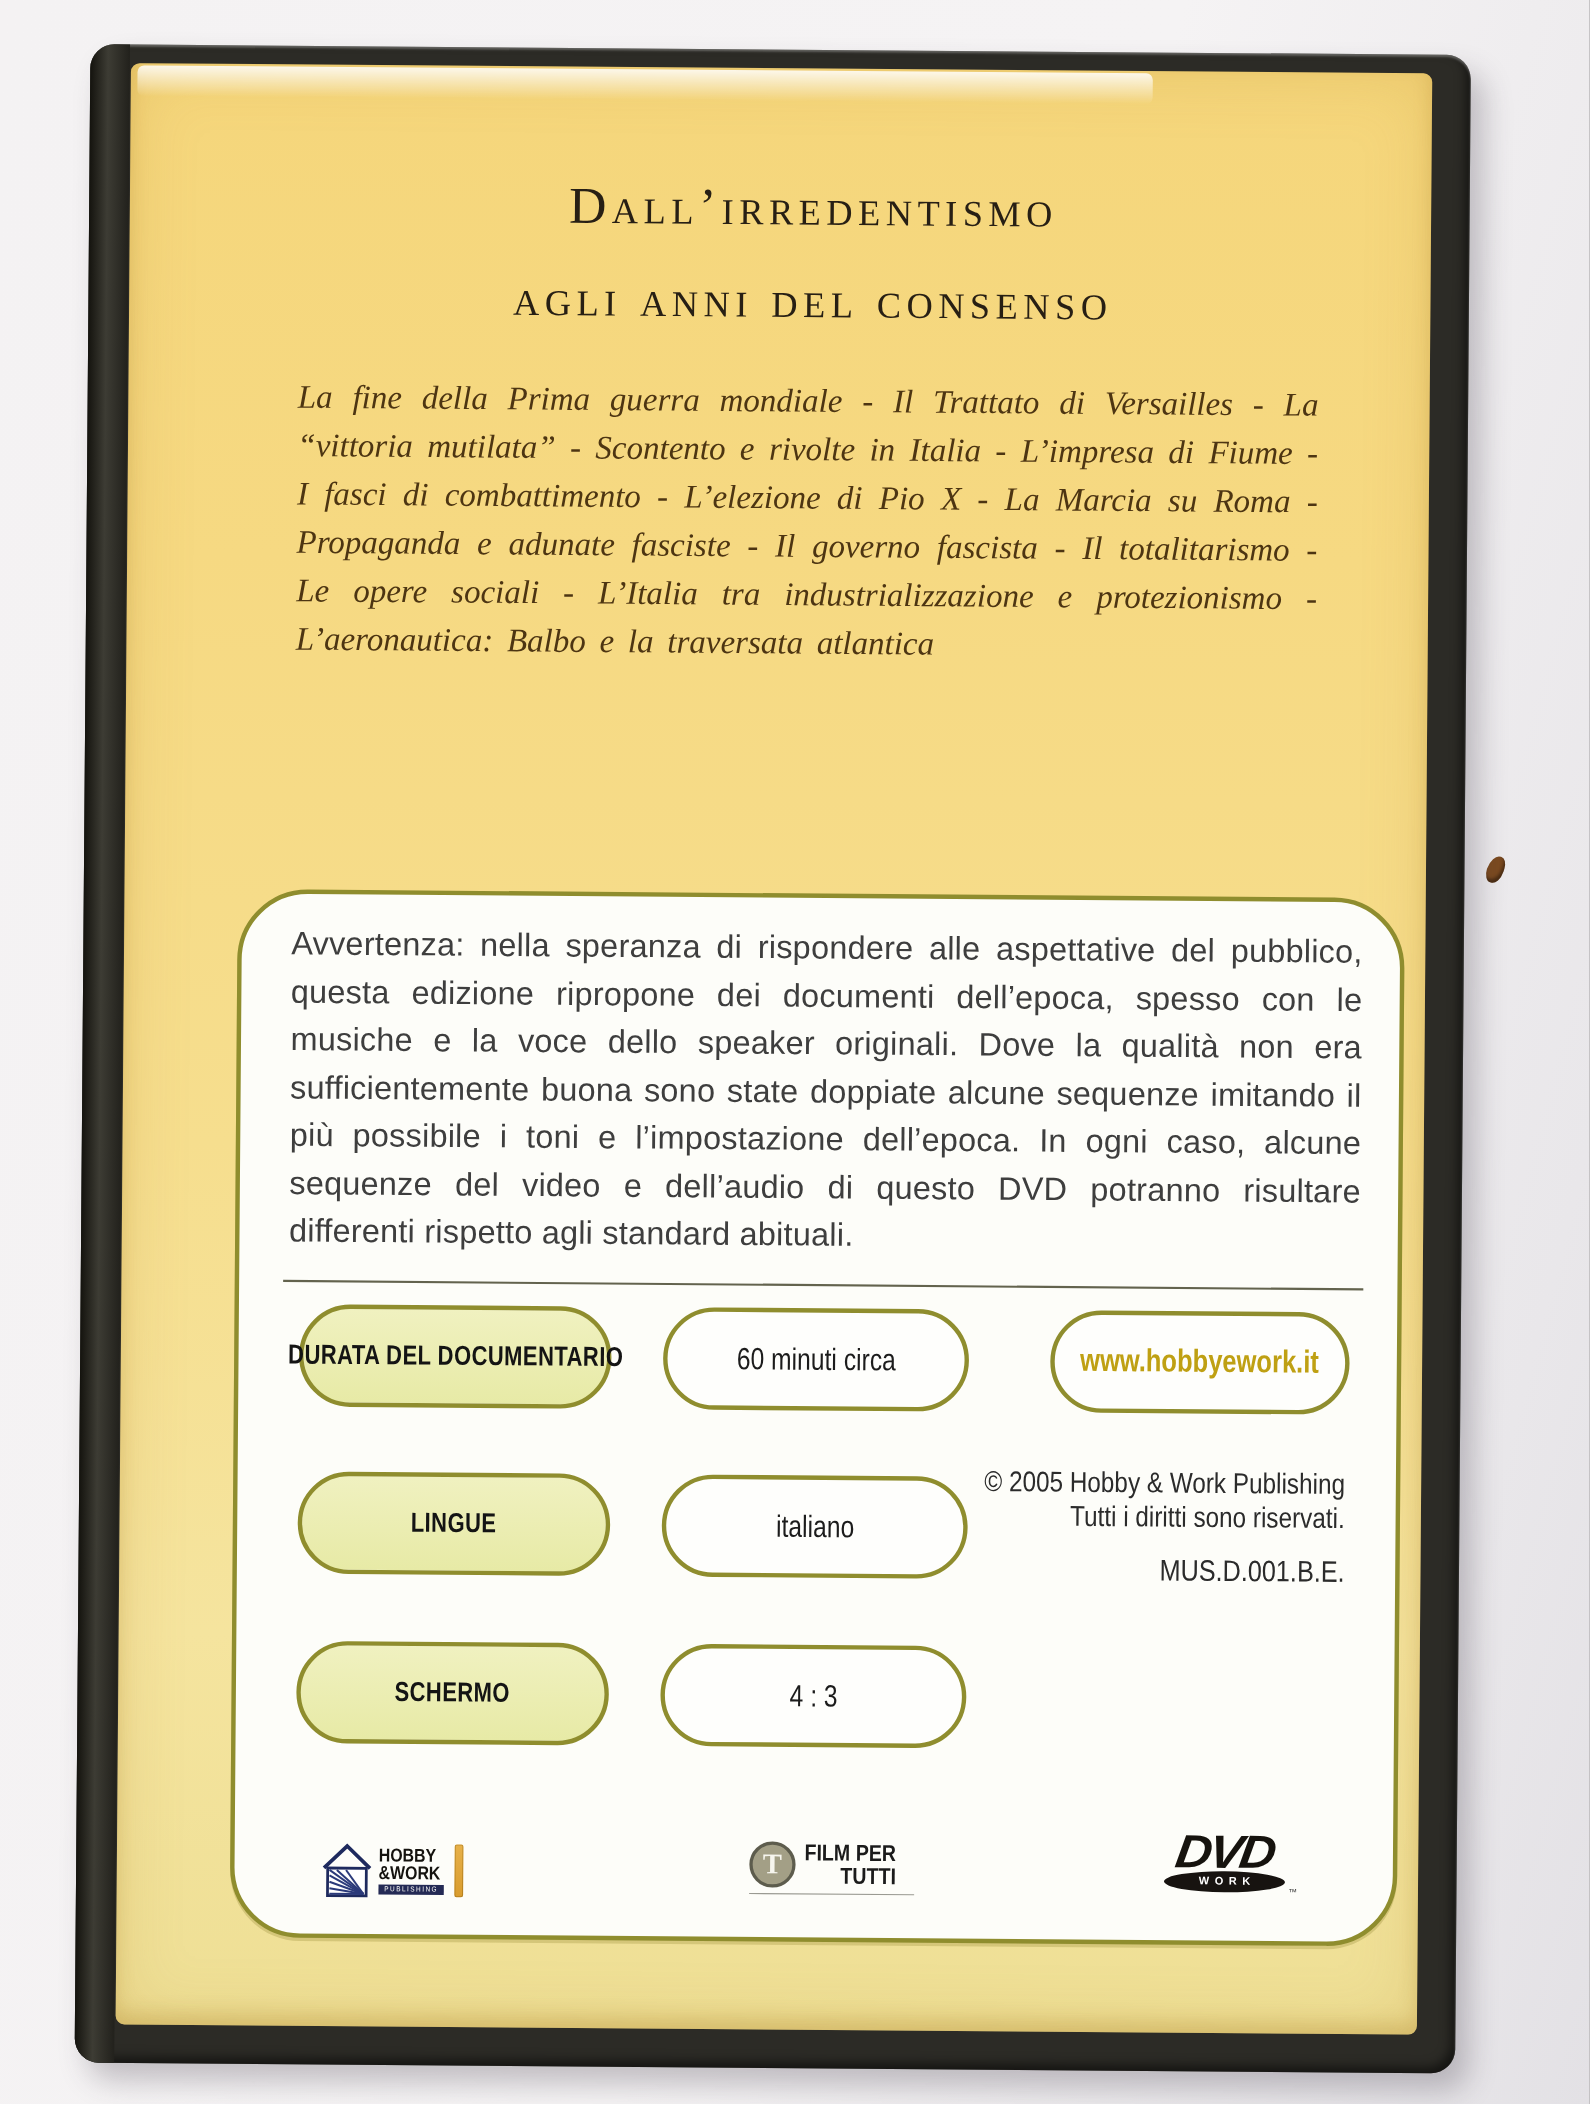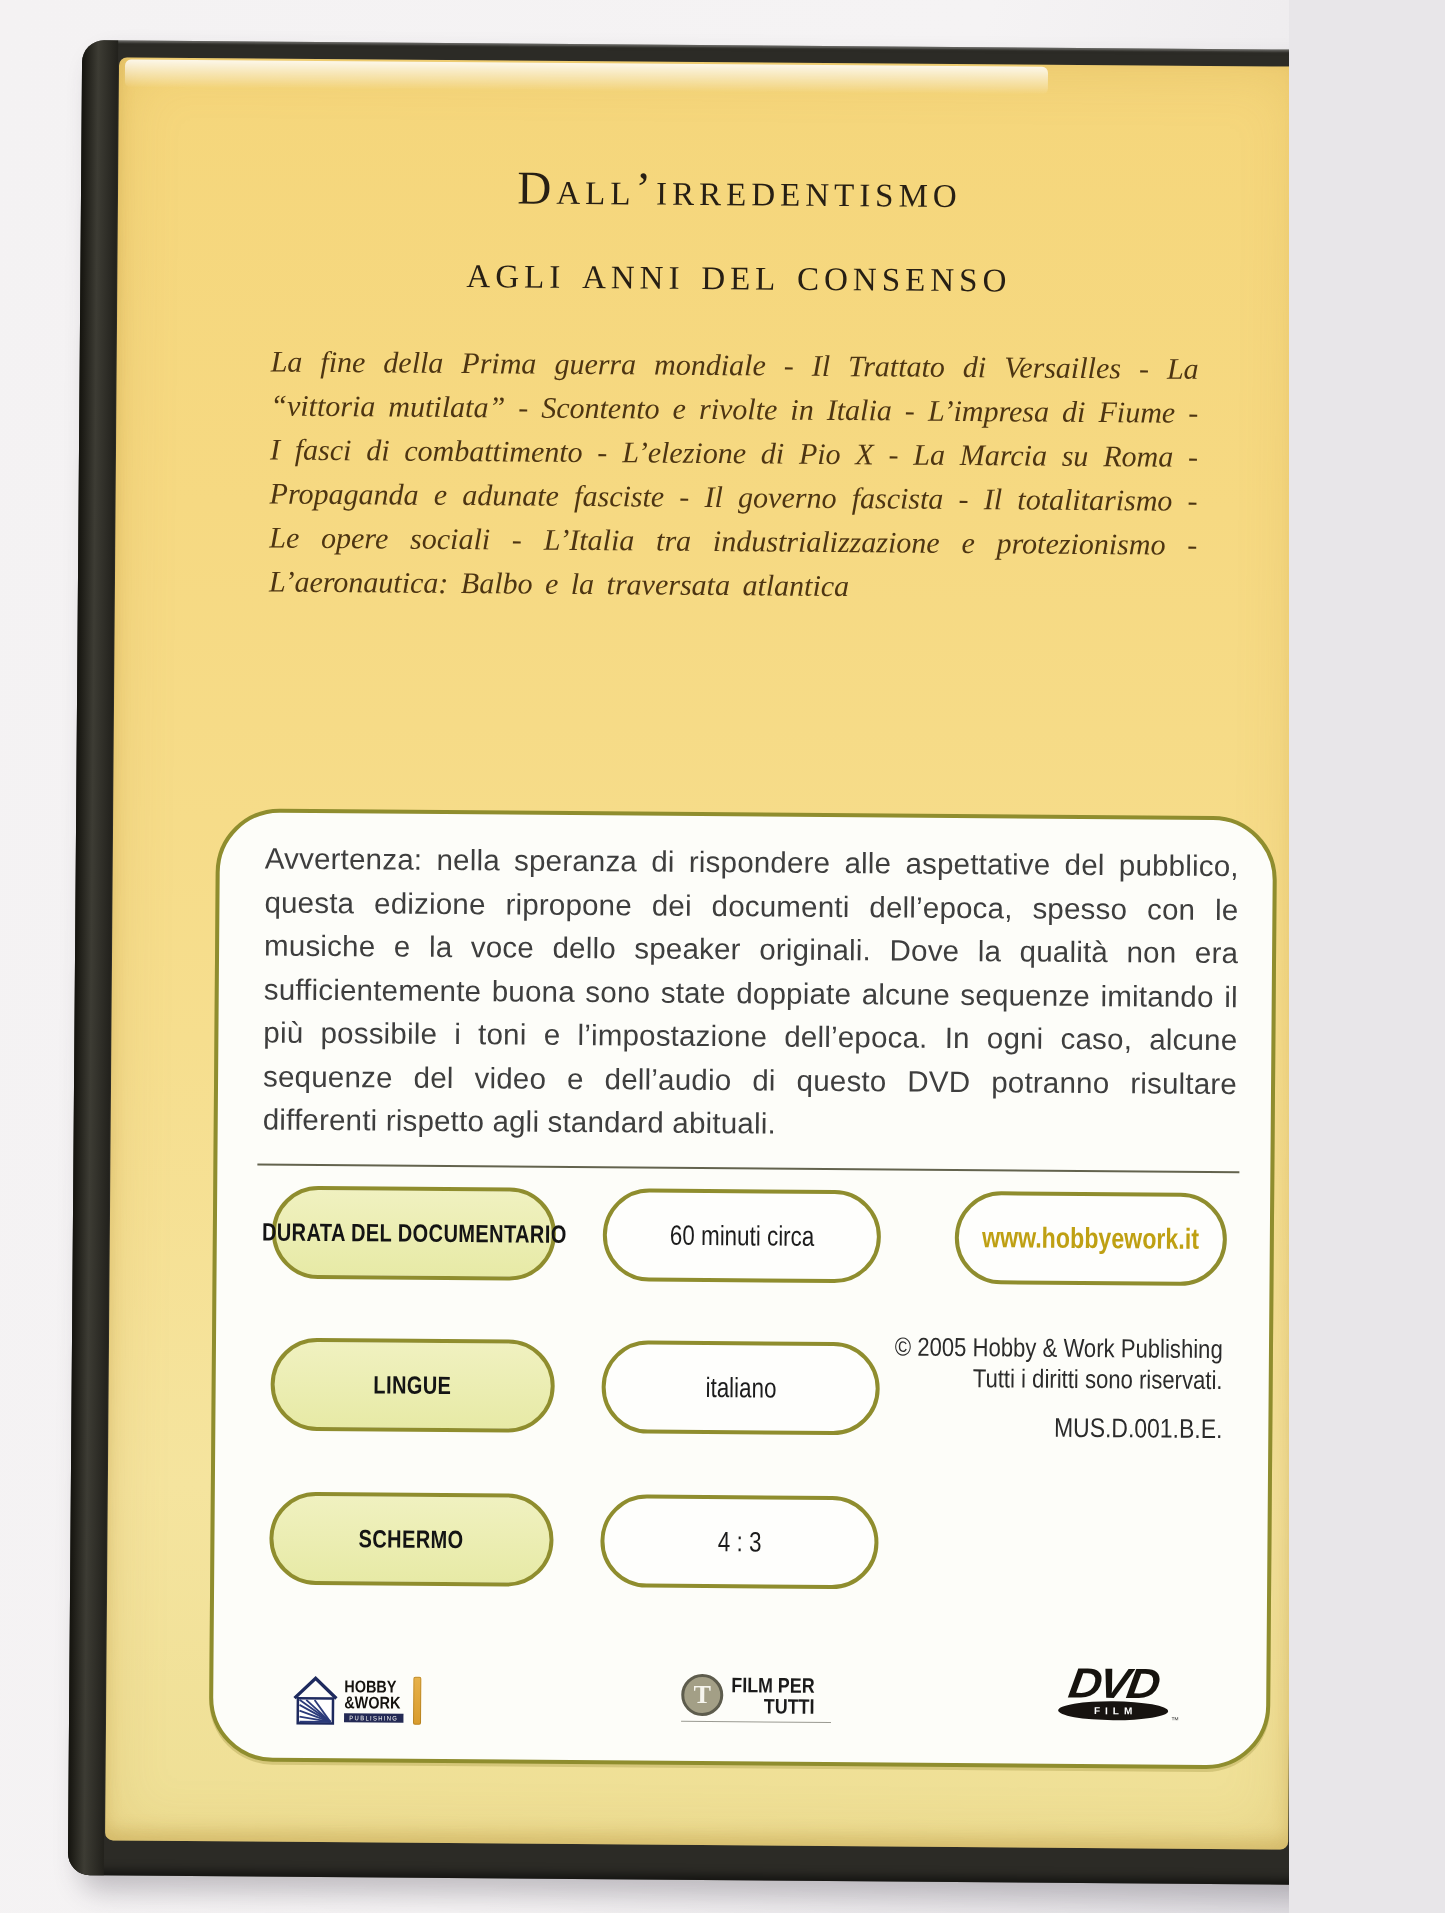--- a/index.html
+++ b/index.html
@@ -1,17 +1,17 @@
 <!DOCTYPE html>
 <html><head>
 <meta charset="utf-8">
 <style>
   html,body { margin:0; padding:0; background:#e8e6e9; }
   .stage {
-    position:relative; width:1289px; height:1913px; overflow:hidden;
+    position:relative; width:1445px; height:1913px; overflow:hidden;
     background: linear-gradient(105deg,#f4f2f3 0%, #f5f3f4 55%, #e9e7ea 88%, #e3e1e5 100%);
     font-family:"Liberation Sans", sans-serif;
   }
   .case {
     position:absolute; left:75px; top:45px; width:1255px; height:1835px;
     background:#2c2b26; border-radius:22px; transform:rotate(0.45deg);
     box-shadow: 12px 16px 26px rgba(60,55,70,0.28),
                 inset 0 2px 2px rgba(255,255,255,0.28),
                 inset -4px -5px 10px rgba(0,0,0,0.55);
   }
@@ -192,21 +192,21 @@
               <div class="fpt-line">FILM PER</div>
               <div class="fpt-line">TUTTI</div>
             </div>
           </div>
           <div class="fpt-rule"></div>
         </div>
 
         <div class="logo-dvd">
           <div class="dvd-word">DVD</div>
           <div class="dvd-ellipse">
-            <span class="vtext">FILM</span>
+            <span class="vtext">WORK</span>
           </div>
           <span class="dvd-tm">™</span>
         </div>
 
       </div>
     </div>
   </div>
 </div>
 
 </body></html>

